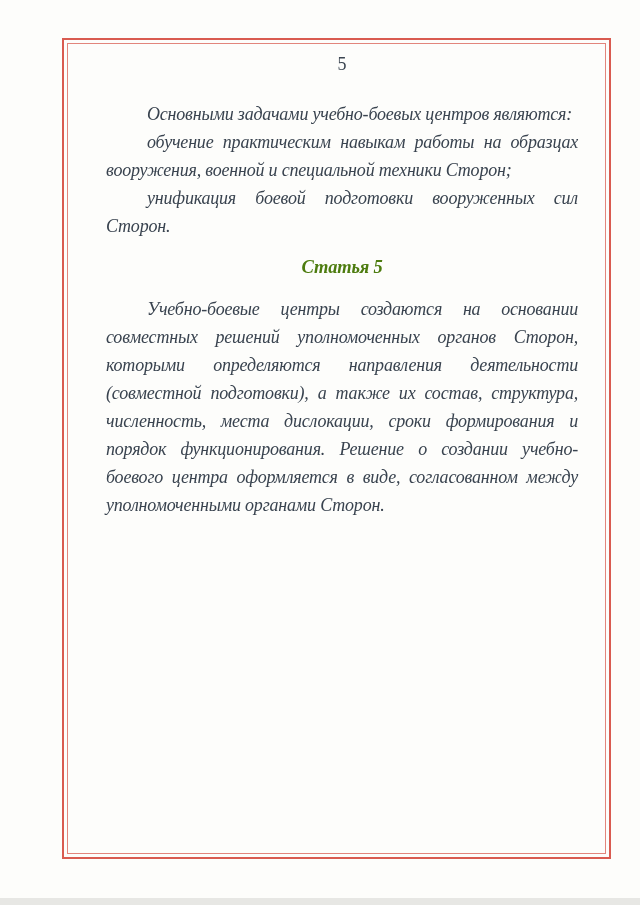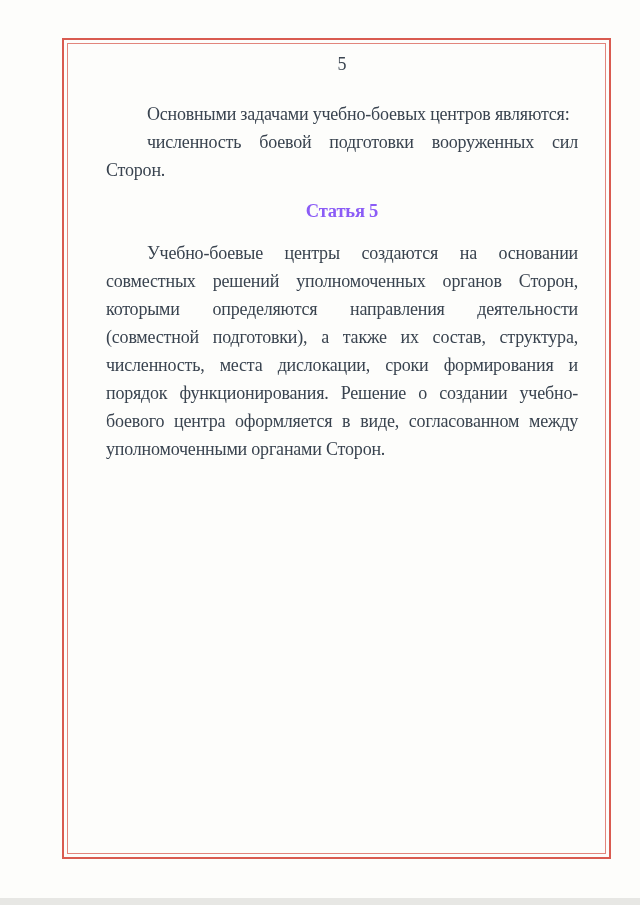--- a/index.html
+++ b/index.html
@@ -57,49 +57,51 @@
   }
   .doc-body {
     position: absolute;
     left: 106px;
     top: 100px;
     width: 472px;
     color: #39434f;
     font-size: 18px;
     line-height: 28px;
     letter-spacing: -0.2px;
+    font-style: italic;
   }
   .doc-body p {
     margin: 0;
     text-indent: 41px;
     text-align: justify;
   }
   .article-heading {
     margin: 13px 0 14px 0;
     text-align: center;
     font-weight: bold;
     font-size: 18.5px;
     line-height: 28px;
-    color: #8b5cf6;
+    color: #4d7c0f;
   }
 </style>
 </head>
 <body>
 
 <div class="page">
 
   <div class="frame-outer">
     <div class="frame-inner"></div>
   </div>
 
   <div class="page-number">5</div>
 
   <div class="doc-body">
     <p>Основными задачами учебно-боевых центров являются:</p>
-    <p>численность боевой подготовки вооруженных сил Сторон.</p>
+    <p>обучение практическим навыкам работы на образцах вооружения, военной и специальной техники Сторон;</p>
+    <p>унификация боевой подготовки вооруженных сил Сторон.</p>
 
     <div class="article-heading">Статья 5</div>
 
     <p>Учебно-боевые центры создаются на основании совместных решений уполномоченных органов Сторон, которыми определяются направления деятельности (совместной подготовки), а также их состав, структура, численность, места дислокации, сроки формирования и порядок функционирования. Решение о создании учебно-боевого центра оформляется в виде, согласованном между уполномоченными органами Сторон.</p>
   </div>
 
   <div class="scan-edge-bottom"></div>
 
 </div>
 

